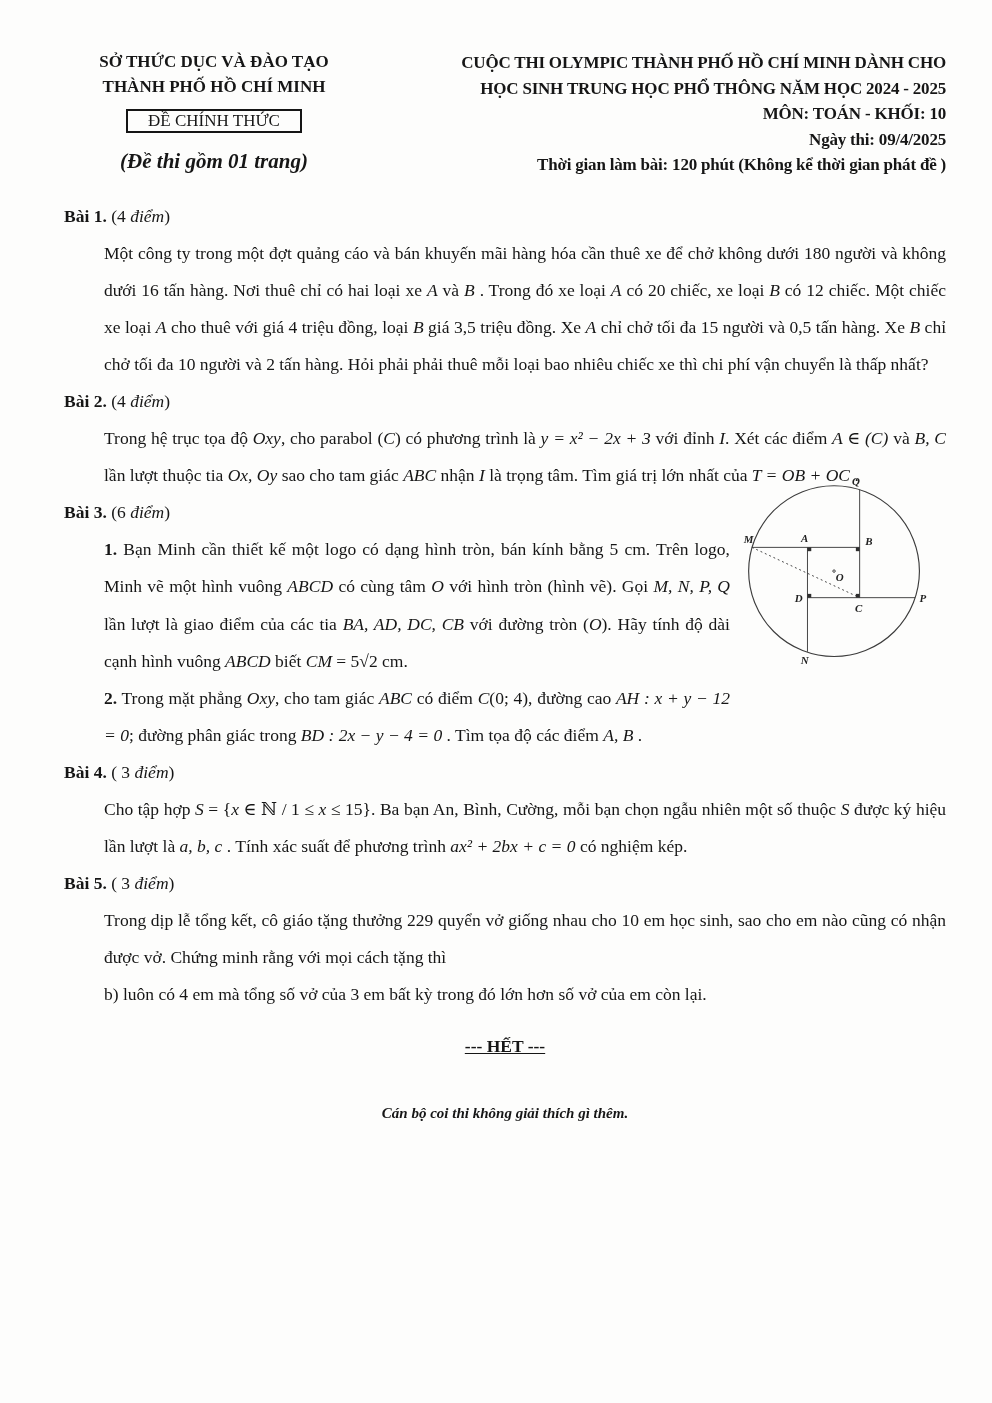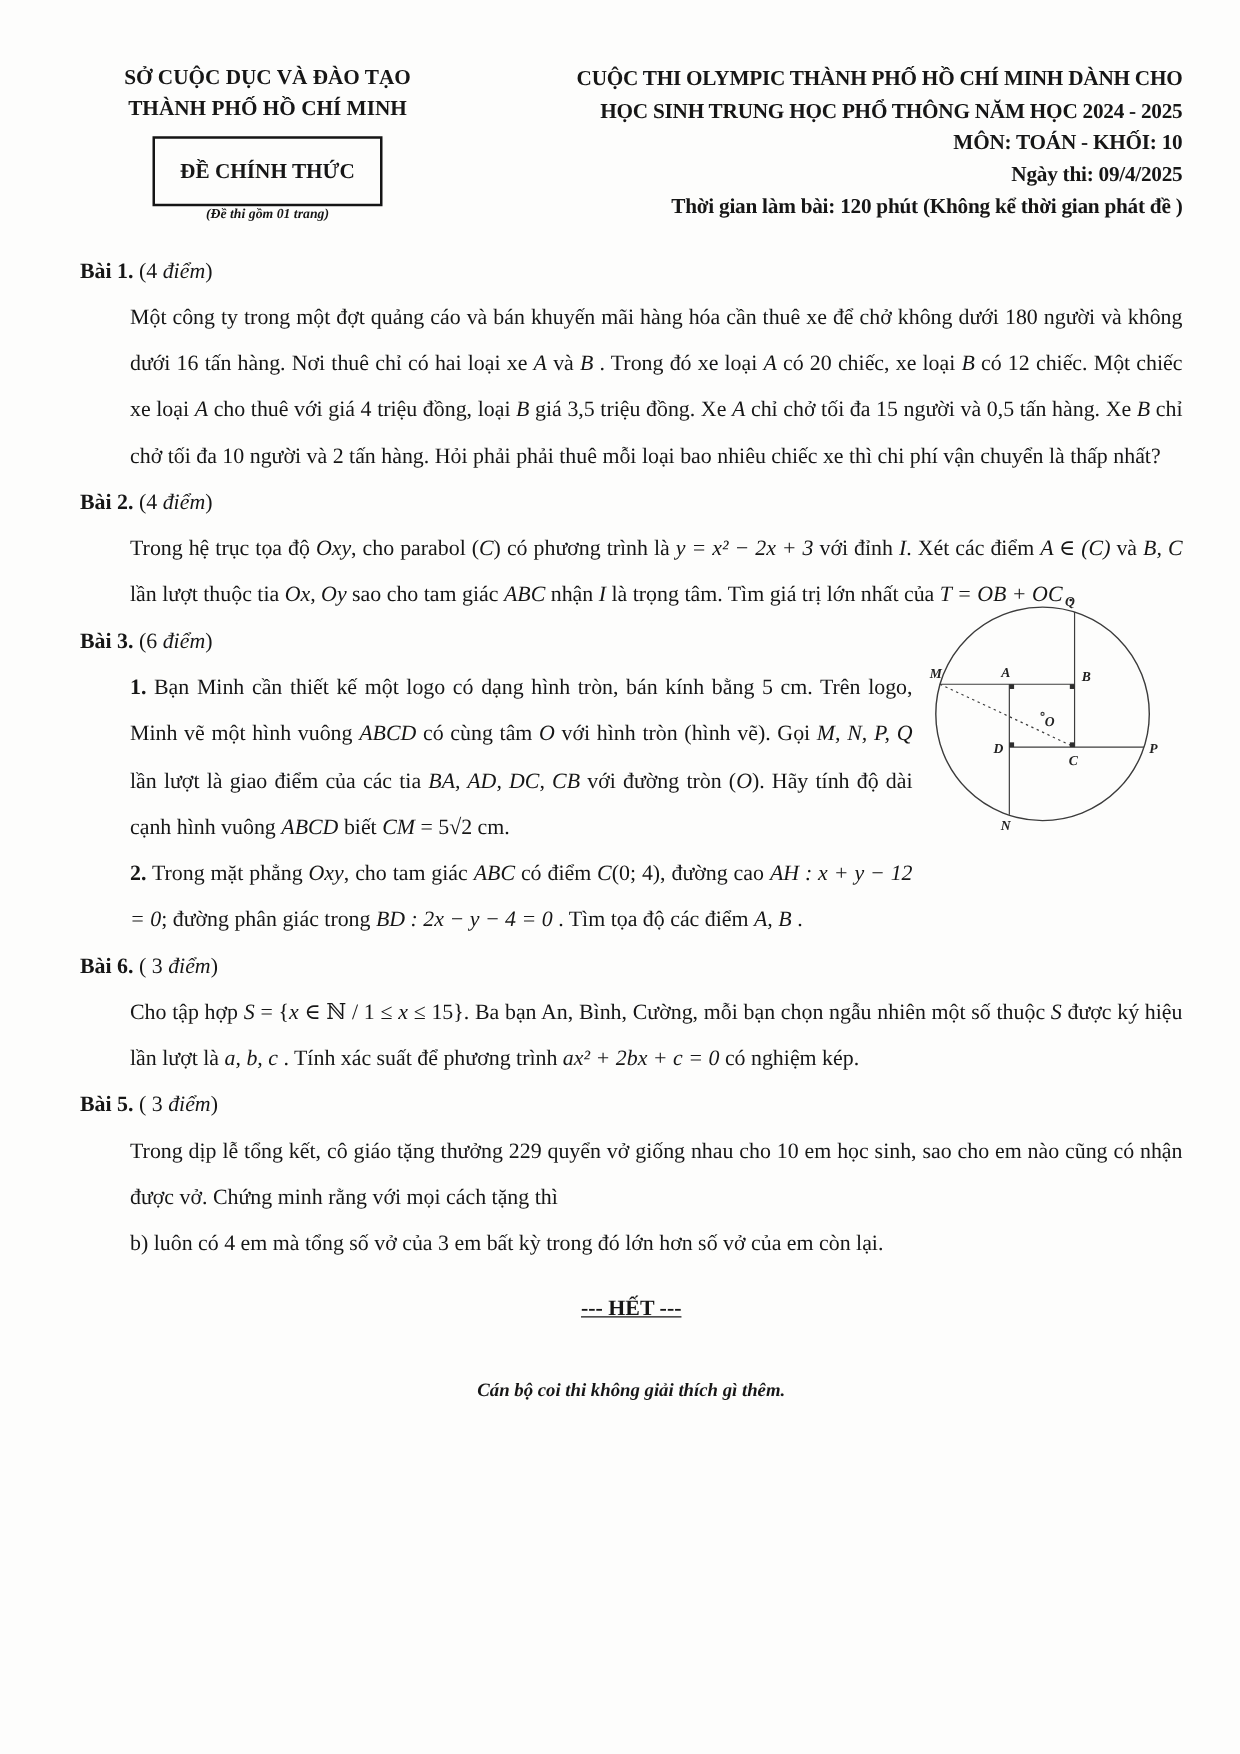--- a/index.html
+++ b/index.html
@@ -5,22 +5,22 @@
   html,body{margin:0;padding:0;}
   body{
     width:992px;height:1403px;overflow:hidden;background:#fdfdfc;color:#161616;
     font-family:"Liberation Serif","DejaVu Serif",serif;font-size:17.5px;
   }
   .page{padding:50px 46px 0 64px;}
   
   .hdr{display:flex;align-items:flex-start;}
   .hdr-left{width:300px;flex-shrink:0;text-align:center;}
   .hdr-left .hl{font-weight:bold;font-size:17px;line-height:1.45;}
-  .exam-box{display:inline-block;border:2px solid #151515;padding:16px 20px;font-weight:bold;font-size:17px;margin-top:10px;}
-  .hdr-note{font-weight:bold;font-style:italic;font-size:11px;}
+  .exam-box{display:inline-block;border:2px solid #151515;padding:0 20px;font-weight:normal;font-size:17px;margin-top:10px;}
+  .hdr-note{font-weight:bold;font-style:italic;font-size:21px;margin-top:16px;}
   .hdr-right{flex:1;text-align:right;line-height:1.5;}
   .hdr-right .hl{font-weight:bold;font-size:17px;letter-spacing:-0.2px;}
   
   .problems{margin-top:20px;}
   .problem{overflow:visible;}
   .heading,.para{margin:0;line-height:2.12;}
   .para{text-align:justify;margin-left:40px;}
   .seg-b{font-weight:bold;}
   .seg-i{font-style:italic;}
   .seg-bi{font-weight:bold;}
@@ -36,21 +36,21 @@
   .footer-end{text-align:center;font-weight:bold;margin-top:22px;text-decoration:underline;}
   .footer-note{text-align:center;font-weight:bold;font-style:italic;margin-top:48px;font-size:15px;}
 </style>
 </head>
 <body>
 
 <div class="page">
 
   <header class="hdr">
     <div class="hdr-left">
-      <div class="hl">SỞ CUỘC DỤC VÀ ĐÀO TẠO</div>
+      <div class="hl">SỞ THỨC DỤC VÀ ĐÀO TẠO</div>
       <div class="hl">THÀNH PHỐ HỒ CHÍ MINH</div>
       <div><span class="exam-box">ĐỀ CHÍNH THỨC</span></div>
       <div class="hdr-note">(Đề thi gồm 01 trang)</div>
     </div>
     <div class="hdr-right">
       <div class="hl">CUỘC THI OLYMPIC THÀNH PHỐ HỒ CHÍ MINH DÀNH CHO</div>
       <div class="hl">HỌC SINH TRUNG HỌC PHỔ THÔNG NĂM HỌC 2024 - 2025</div>
       <div class="hl">MÔN: TOÁN - KHỐI: 10</div>
       <div class="hl">Ngày thi: 09/4/2025</div>
       <div class="hl"><span>Thời gian làm bài: 120 phút </span><span class="seg-bi">(Không kể thời gian phát đề )</span></div>
@@ -87,21 +87,21 @@
       <text x="64" y="150" text-anchor="end">D</text>
       <text x="123" y="160" text-anchor="middle">C</text>
       <text x="187" y="150" text-anchor="start">P</text>
       <text x="66" y="215" text-anchor="middle">N</text>
     </svg>
         <p class="heading"><span class="seg-b">Bài 3. </span><span>(6 </span><span class="seg-i">điểm</span><span>)</span></p>
         <p class="para"><span class="seg-b">1.</span><span>  Bạn Minh cần thiết kế một logo có dạng hình tròn, bán kính bằng 5 cm. Trên logo, Minh vẽ một hình vuông </span><span class="seg-i">ABCD</span><span> có cùng tâm </span><span class="seg-i">O</span><span> với hình tròn (hình vẽ). Gọi </span><span class="seg-i">M, N, P, Q</span><span> lần lượt là giao điểm của các tia </span><span class="seg-i">BA, AD, DC, CB</span><span> với đường tròn (</span><span class="seg-i">O</span><span>). Hãy tính độ dài cạnh hình vuông </span><span class="seg-i">ABCD</span><span> biết </span><span class="seg-i">CM</span><span> = 5√2 cm.</span></p>
         <p class="para"><span class="seg-b">2.</span><span> Trong mặt phẳng </span><span class="seg-i">Oxy</span><span>, cho tam giác </span><span class="seg-i">ABC</span><span> có điểm </span><span class="seg-i">C</span><span>(0; 4), đường cao </span><span class="seg-i">AH : x + y − 12 = 0</span><span>; đường phân giác trong </span><span class="seg-i">BD : 2x − y − 4 = 0</span><span> . Tìm tọa độ các điểm </span><span class="seg-i">A, B</span><span> .</span></p>
       </section>
       <section class="problem">
-        <p class="heading"><span class="seg-b">Bài 6. </span><span>( 3 </span><span class="seg-i">điểm</span><span>)</span></p>
+        <p class="heading"><span class="seg-b">Bài 4. </span><span>( 3 </span><span class="seg-i">điểm</span><span>)</span></p>
         <p class="para"><span>Cho tập hợp </span><span class="seg-i">S</span><span> = {</span><span class="seg-i">x</span><span> ∈ ℕ / 1 ≤ </span><span class="seg-i">x</span><span> ≤ 15}. Ba bạn An, Bình, Cường, mỗi bạn chọn ngẫu nhiên một số thuộc </span><span class="seg-i">S</span><span> được ký hiệu lần lượt là </span><span class="seg-i">a, b, c</span><span> . Tính xác suất để phương trình </span><span class="seg-i">ax² + 2bx + c = 0</span><span> có nghiệm kép.</span></p>
       </section>
       <section class="problem">
         <p class="heading"><span class="seg-b">Bài 5. </span><span>( 3 </span><span class="seg-i">điểm</span><span>)</span></p>
         <p class="para"><span>Trong dịp lễ tổng kết, cô giáo tặng thưởng 229 quyển vở giống nhau cho 10 em học sinh, sao cho em nào cũng có nhận được vở. Chứng minh rằng với mọi cách tặng thì</span></p>
         <p class="para"><span>b) luôn có 4 em mà tổng số vở của 3 em bất kỳ trong đó lớn hơn số vở của em còn lại.</span></p>
       </section>
     </main>
 
   <div class="footer-end">--- HẾT ---</div>

